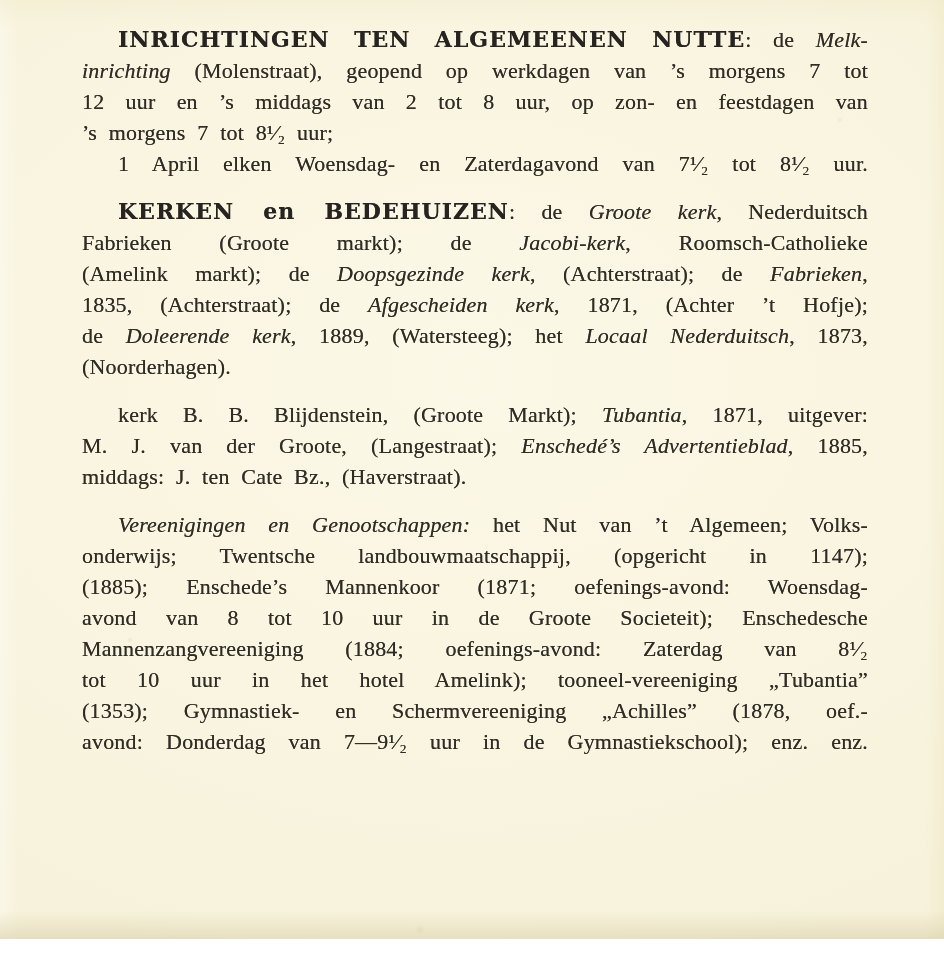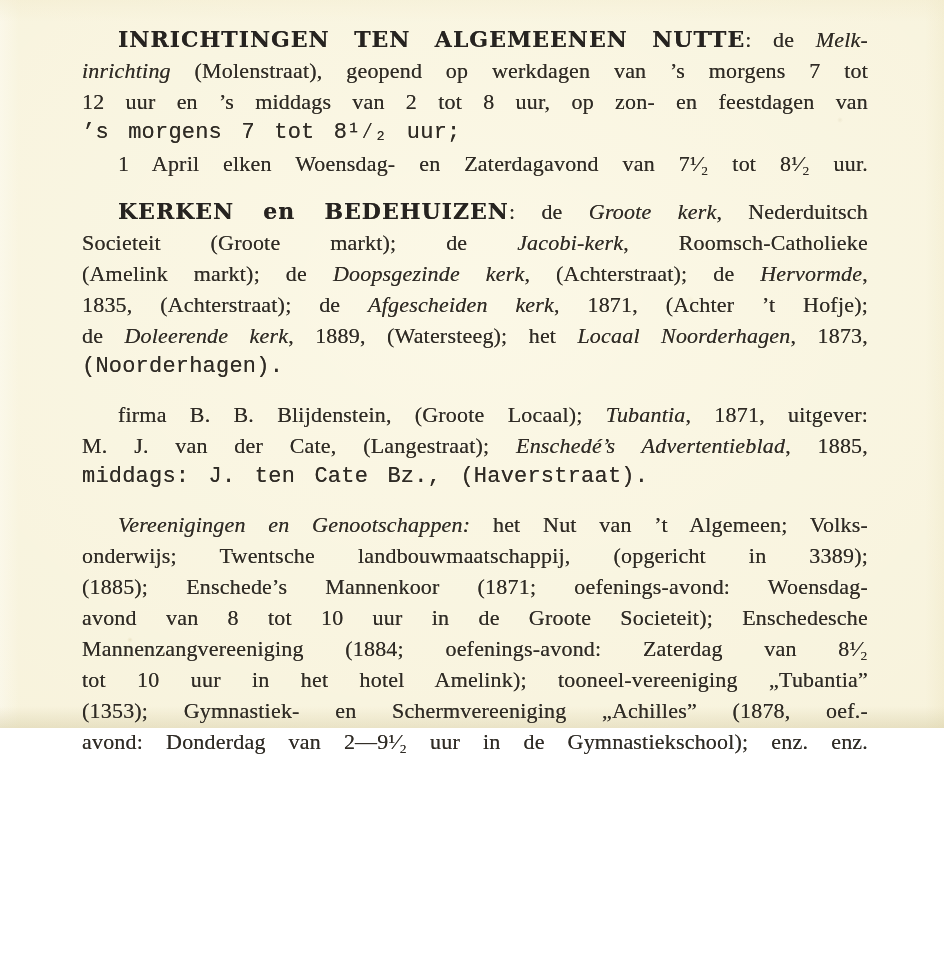--- a/index.html
+++ b/index.html
@@ -5,21 +5,21 @@
   html, body {
     margin: 0;
     padding: 0;
     width: 944px;
     height: 959px;
     overflow: hidden;
   }
   .page {
     position: relative;
     width: 944px;
-    height: 728px;
+    height: 939px;
     box-sizing: border-box;
     padding: 24px 76px 0 82px;
     background-color: #f7f2db;
     background-image:
       radial-gradient(ellipse 1200px 900px at 50% 40%, rgba(255,253,240,0.55), rgba(255,253,240,0) 70%),
       radial-gradient(circle 3px at 130px 640px, rgba(160,140,60,0.18), rgba(160,140,60,0) 100%),
       radial-gradient(circle 4px at 690px 300px, rgba(190,170,90,0.15), rgba(190,170,90,0) 100%),
       radial-gradient(circle 3px at 840px 120px, rgba(150,130,70,0.14), rgba(150,130,70,0) 100%),
       radial-gradient(circle 5px at 420px 930px, rgba(170,150,80,0.12), rgba(170,150,80,0) 100%),
       linear-gradient(to bottom, rgba(240,232,200,0.5) 0%, rgba(240,232,200,0) 3%, rgba(240,232,200,0) 97%, rgba(215,205,165,0.55) 100%),
@@ -34,21 +34,21 @@
   .doc-section + .doc-section { margin-top: 17px; }
   .paragraph { margin: 0; }
   .paragraph .line:first-child { text-indent: 36px; }
   .line {
     height: 31px;
     line-height: 31px;
     text-align: justify;
     white-space: normal;
   }
   .line.j  { text-align-last: justify; }
-  .line.nj { text-align-last: left; word-spacing: 6px; font-family: Liberation Mono, monospace; }
+  .line.nj { text-align-last: left; word-spacing: 6px; }
   .seg-heading {
     font-family: "DejaVu Serif", "Liberation Serif", serif;
     font-weight: 700;
     letter-spacing: 1px;
     color: #262320;
   }
   .seg-italic { font-style: italic; }
   .seg-normal { font-style: normal; }
 </style>
 </head>
@@ -63,40 +63,40 @@
           <div class="line j"><span class="seg-normal">12 uur en ’s middags van 2 tot 8 uur, op zon- en feestdagen van</span></div>
           <div class="line nj"><span class="seg-normal">’s morgens 7 tot 8¹⁄₂ uur;</span></div>
         </div>
         <div class="paragraph">
           <div class="line j"><span class="seg-normal">1 April elken Woensdag- en Zaterdagavond van 7¹⁄₂ tot 8¹⁄₂ uur.</span></div>
         </div>
       </section>
       <section class="doc-section">
         <div class="paragraph">
           <div class="line j"><span class="seg-heading">KERKEN en BEDEHUIZEN</span><span class="seg-normal">: de </span><span class="seg-italic">Groote kerk</span><span class="seg-normal">, Nederduitsch</span></div>
-          <div class="line j"><span class="seg-normal">Societeit (Groote markt); de </span><span class="seg-italic">Jacobi-kerk</span><span class="seg-normal">, Roomsch-Catholieke</span></div>
-          <div class="line j"><span class="seg-normal">(Amelink markt); de </span><span class="seg-italic">Doopsgezinde kerk</span><span class="seg-normal">, (Achterstraat); de </span><span class="seg-italic">Hervormde</span><span class="seg-normal">,</span></div>
+          <div class="line j"><span class="seg-normal">Fabrieken (Groote markt); de </span><span class="seg-italic">Jacobi-kerk</span><span class="seg-normal">, Roomsch-Catholieke</span></div>
+          <div class="line j"><span class="seg-normal">(Amelink markt); de </span><span class="seg-italic">Doopsgezinde kerk</span><span class="seg-normal">, (Achterstraat); de </span><span class="seg-italic">Fabrieken</span><span class="seg-normal">,</span></div>
           <div class="line j"><span class="seg-normal">1835, (Achterstraat); de </span><span class="seg-italic">Afgescheiden kerk</span><span class="seg-normal">, 1871, (Achter ’t Hofje);</span></div>
-          <div class="line j"><span class="seg-normal">de </span><span class="seg-italic">Doleerende kerk</span><span class="seg-normal">, 1889, (Watersteeg); het </span><span class="seg-italic">Locaal Noorderhagen</span><span class="seg-normal">, 1873,</span></div>
+          <div class="line j"><span class="seg-normal">de </span><span class="seg-italic">Doleerende kerk</span><span class="seg-normal">, 1889, (Watersteeg); het </span><span class="seg-italic">Locaal Nederduitsch</span><span class="seg-normal">, 1873,</span></div>
           <div class="line nj"><span class="seg-normal">(Noorderhagen).</span></div>
         </div>
       </section>
       <section class="doc-section">
         <div class="paragraph">
-          <div class="line j"><span class="seg-normal">firma B. B. Blijdenstein, (Groote Locaal); </span><span class="seg-italic">Tubantia</span><span class="seg-normal">, 1871, uitgever:</span></div>
-          <div class="line j"><span class="seg-normal">M. J. van der Cate, (Langestraat); </span><span class="seg-italic">Enschedé’s Advertentieblad</span><span class="seg-normal">, 1885,</span></div>
+          <div class="line j"><span class="seg-normal">kerk B. B. Blijdenstein, (Groote Markt); </span><span class="seg-italic">Tubantia</span><span class="seg-normal">, 1871, uitgever:</span></div>
+          <div class="line j"><span class="seg-normal">M. J. van der Groote, (Langestraat); </span><span class="seg-italic">Enschedé’s Advertentieblad</span><span class="seg-normal">, 1885,</span></div>
           <div class="line nj"><span class="seg-normal">middags: J. ten Cate Bz., (Haverstraat).</span></div>
         </div>
       </section>
       <section class="doc-section">
         <div class="paragraph">
           <div class="line j"><span class="seg-italic">Vereenigingen en Genootschappen:</span><span class="seg-normal"> het Nut van ’t Algemeen; Volks-</span></div>
-          <div class="line j"><span class="seg-normal">onderwijs; Twentsche landbouwmaatschappij, (opgericht in 3389);</span></div>
+          <div class="line j"><span class="seg-normal">onderwijs; Twentsche landbouwmaatschappij, (opgericht in 1147);</span></div>
           <div class="line j"><span class="seg-normal">(1885); Enschede’s Mannenkoor (1871; oefenings-avond: Woensdag-</span></div>
           <div class="line j"><span class="seg-normal">avond van 8 tot 10 uur in de Groote Societeit); Enschedesche</span></div>
           <div class="line j"><span class="seg-normal">Mannenzangvereeniging (1884; oefenings-avond: Zaterdag van 8¹⁄₂</span></div>
           <div class="line j"><span class="seg-normal">tot 10 uur in het hotel Amelink); tooneel-vereeniging „Tubantia”</span></div>
           <div class="line j"><span class="seg-normal">(1353); Gymnastiek- en Schermvereeniging „Achilles” (1878, oef.-</span></div>
-          <div class="line j"><span class="seg-normal">avond: Donderdag van 2—9¹⁄₂ uur in de Gymnastiekschool); enz. enz.</span></div>
+          <div class="line j"><span class="seg-normal">avond: Donderdag van 7—9¹⁄₂ uur in de Gymnastiekschool); enz. enz.</span></div>
         </div>
       </section>
     </div>
 </div>
 
 </body></html>

